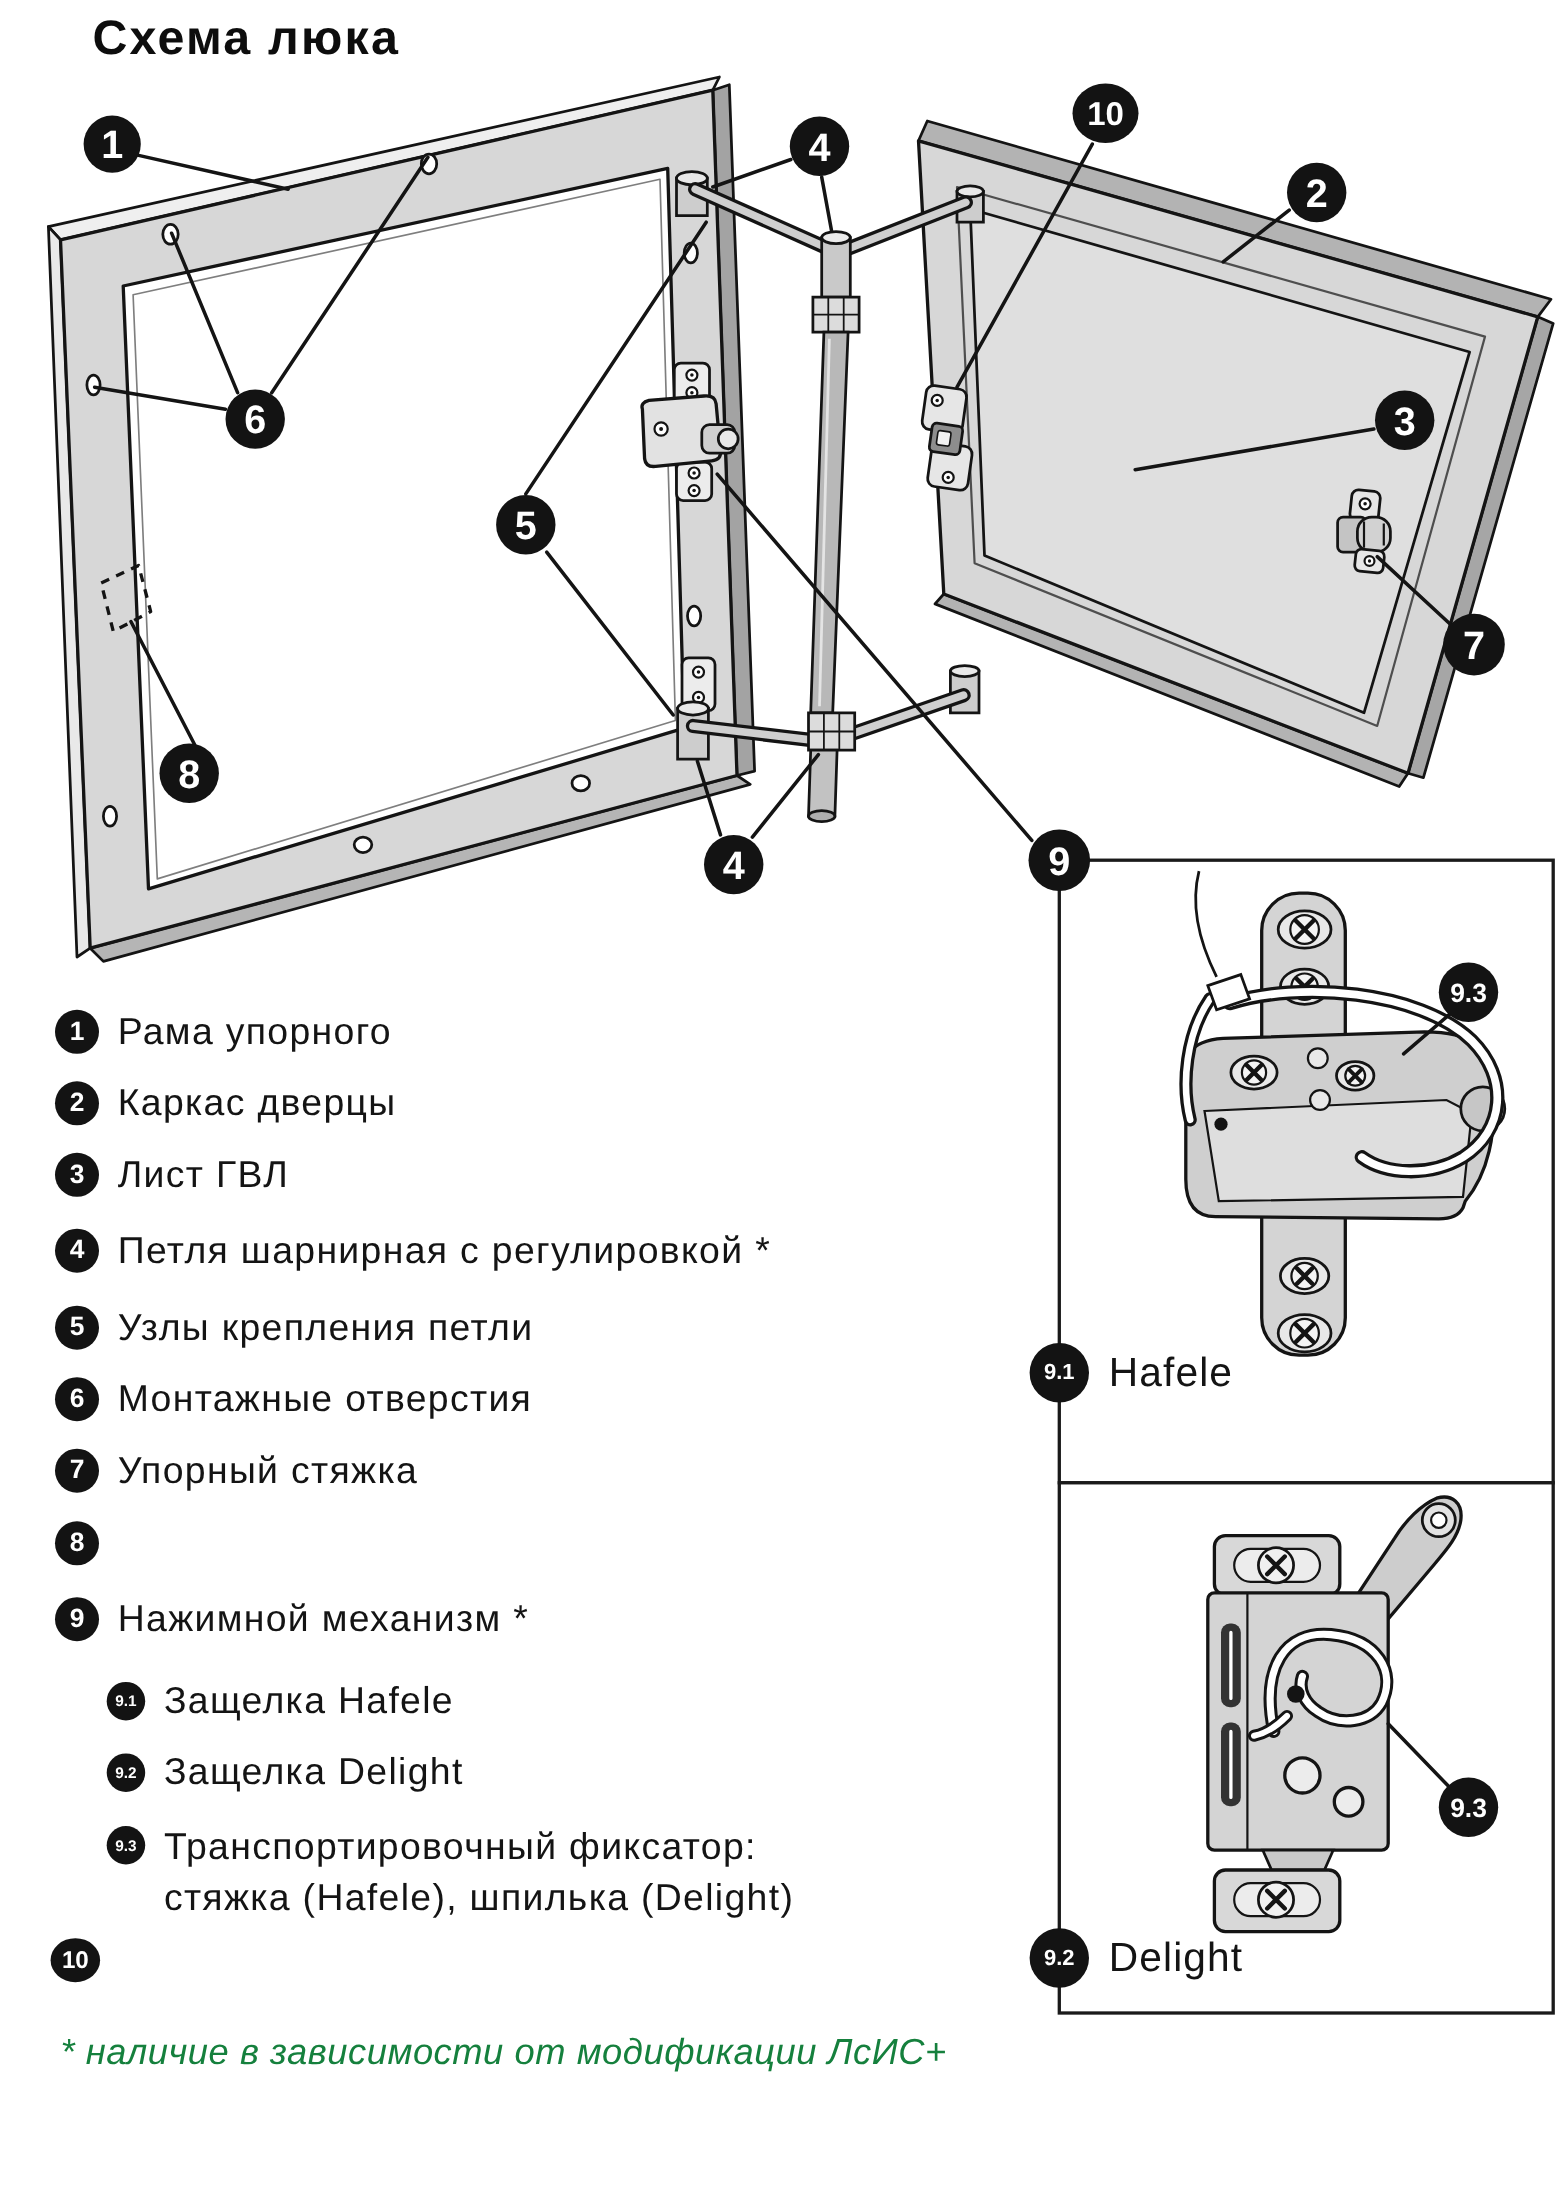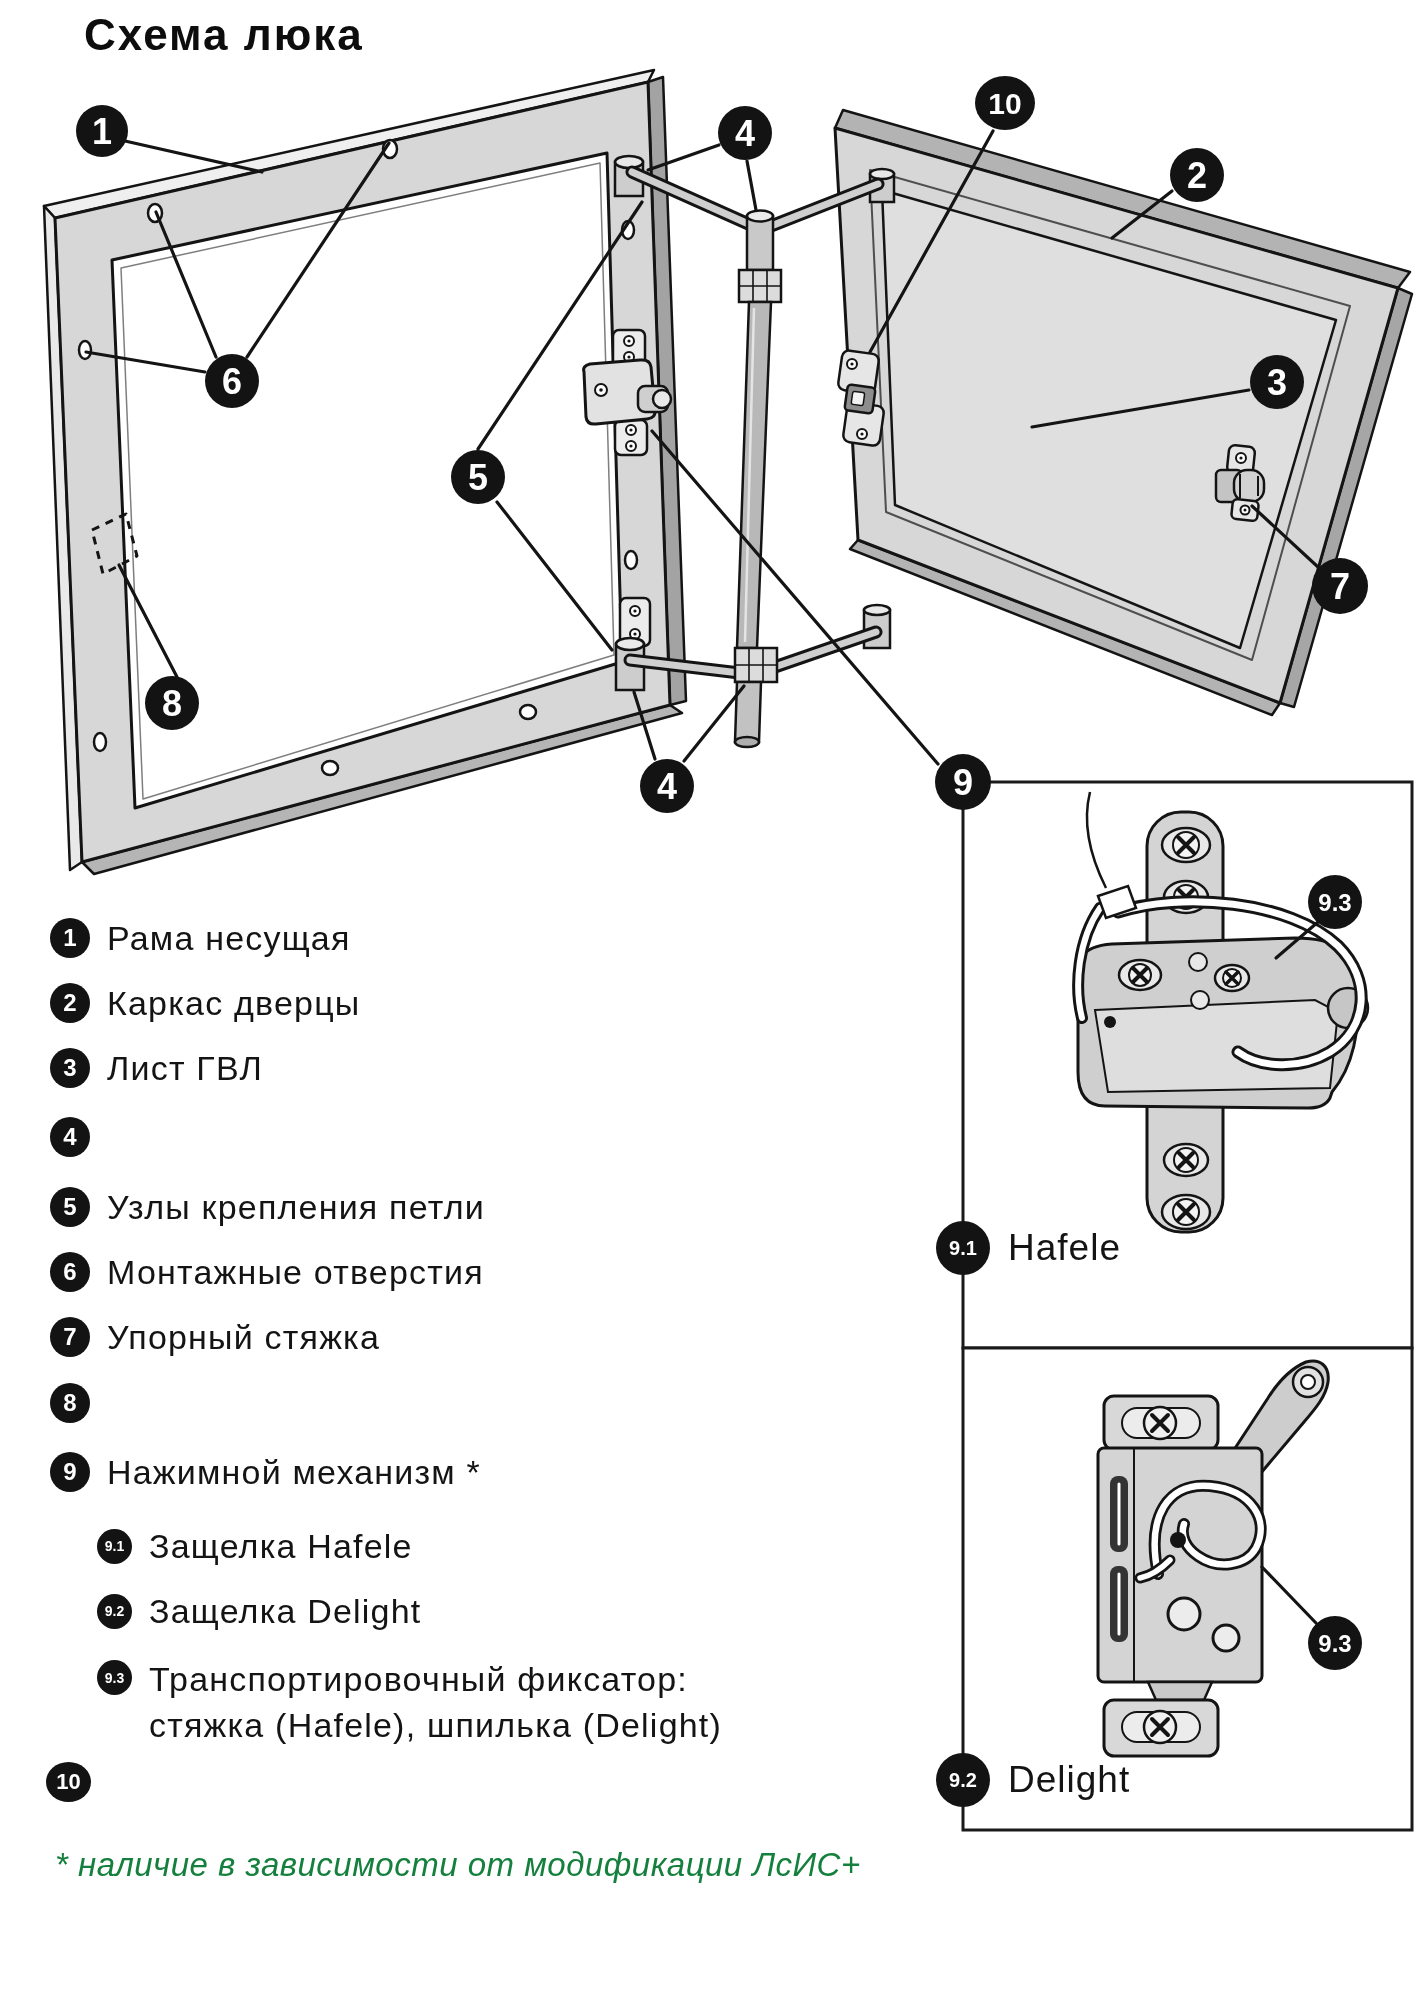--- a/index.html
+++ b/index.html
@@ -306,32 +306,33 @@
         <circle cx="1335" cy="1643" r="27" fill="#131313"></circle>
         <text class="co" x="1335" y="1652" font-size="24">9.3</text>
       </g>
   </g>
 </svg>
 
 <div class="txt page-title">Схема люка</div>
 
 <div class="legend-row" style="top:916px">
     <span class="lbadge">1</span>
-    <span class="ltext">Рама несущая</span>
+    <span class="ltext">Рама упорного</span>
   </div>
 <div class="legend-row" style="top:981px">
     <span class="lbadge">2</span>
     <span class="ltext">Каркас дверцы</span>
   </div>
 <div class="legend-row" style="top:1046px">
     <span class="lbadge">3</span>
     <span class="ltext">Лист ГВЛ</span>
   </div>
 <div class="legend-row" style="top:1115px">
     <span class="lbadge">4</span>
+    <span class="ltext">Петля шарнирная с регулировкой *</span>
   </div>
 <div class="legend-row" style="top:1185px">
     <span class="lbadge">5</span>
     <span class="ltext">Узлы крепления петли</span>
   </div>
 <div class="legend-row" style="top:1250px">
     <span class="lbadge">6</span>
     <span class="ltext">Монтажные отверстия</span>
   </div>
 <div class="legend-row" style="top:1315px">

